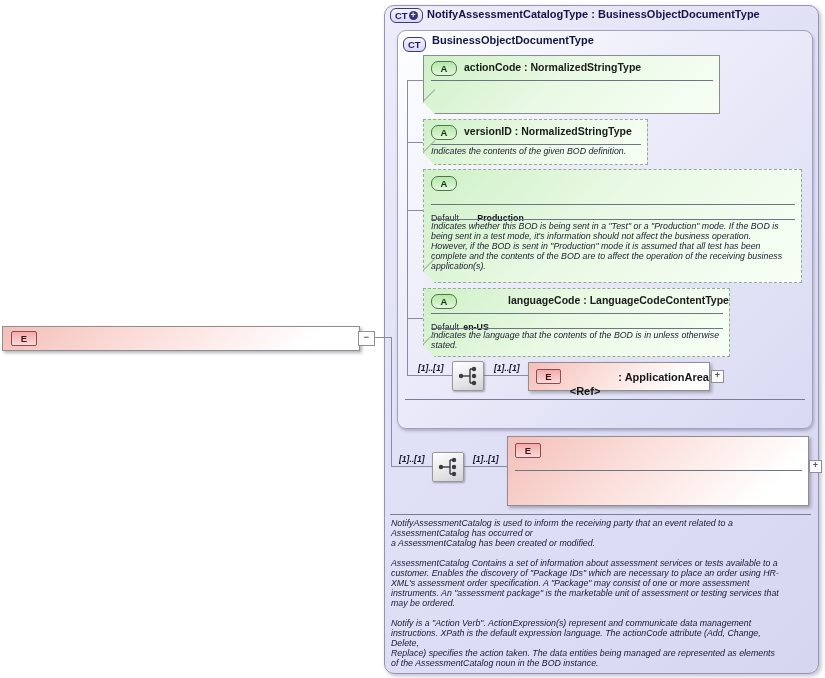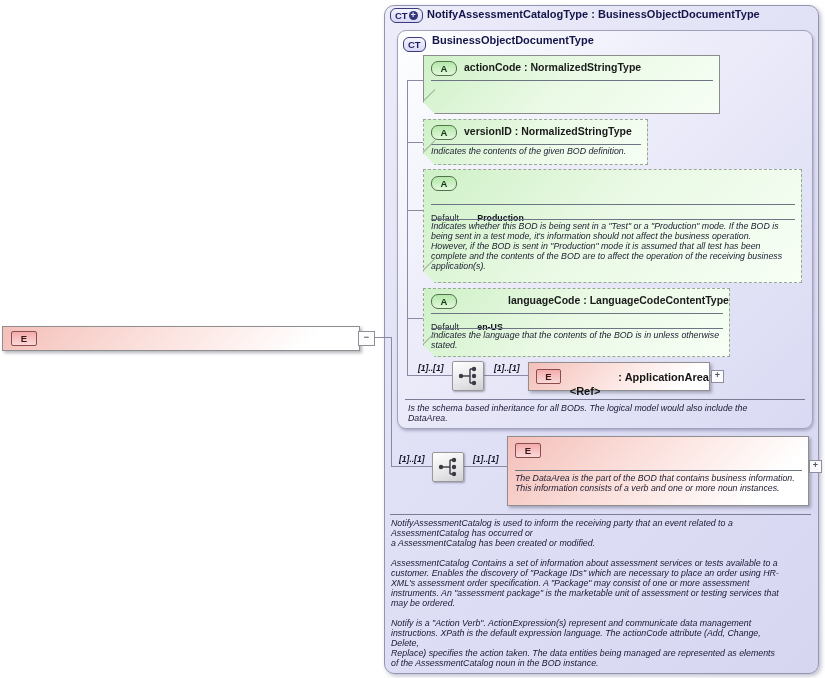--- a/index.html
+++ b/index.html
@@ -126,21 +126,21 @@
 application(s).</div>
     <i class="cut-line" style="left:-1px;bottom:11px;"></i>
   </div>
 
   <div class="abs attr-box attr-dash" style="left:423px;top:288px;width:305px;height:67px;">
     <span class="a-badge" style="position:absolute;left:7px;top:5px;">A</span>
     <span class="attr-head" style="position:absolute;left:40px;top:5px;margin-left:44px;">languageCode : LanguageCodeContentType</span>
     <div class="sep" style="position:absolute;left:7px;right:6px;top:24px;"></div>
     <div style="position:absolute;left:7px;top:27px;">
       <span class="def-label">Default</span>
-      <span class="def-value" style="margin-left:14px;">en-US</span>
+      <span class="def-value" style="margin-left:0;">en-US</span>
     </div>
     <div class="sep" style="position:absolute;left:7px;right:6px;top:39px;"></div>
     <div class="ann" style="position:absolute;left:7px;top:42px;width:290px;">Indicates the language that the contents of the BOD is in unless otherwise
 stated.</div>
     <i class="cut-line" style="left:-1px;bottom:11px;"></i>
   </div>
 
   <div class="abs card" style="left:418px;top:363px;">[1]..[1]</div>
   <div class="abs seq-icon-box" style="left:452px;top:361px;">
     <svg width="26" height="24" viewBox="0 0 26 24">
@@ -156,42 +156,38 @@
   </div>
   <div class="abs card" style="left:494px;top:363px;">[1]..[1]</div>
   <div class="abs el-box" style="left:528px;top:362px;width:180px;height:27px;display:flex;align-items:center;">
     <span class="e-badge" style="margin-left:7px;">E</span>
     <span class="el-label" style="margin-left:9px;margin-top:28px;">&lt;Ref&gt;</span>
     <span class="el-label" style="margin-left:18px;">: ApplicationArea</span>
   </div>
   <div class="abs plus-box" style="left:711px;top:370px;">+</div>
 
   <div class="abs sep" style="left:405px;top:399px;width:400px;background:#7b7b95;"></div>
-  <div class="abs doc" style="left:408px;top:403px;width:395px;">Is the schema based inheritance for all BODs. The logical model would also include the
-DataArea.</div>
 
   <div class="abs card" style="left:399px;top:454px;">[1]..[1]</div>
   <div class="abs seq-icon-box" style="left:432px;top:452px;">
     <svg width="26" height="24" viewBox="0 0 26 24">
       <circle cx="6" cy="12" r="2.2" fill="#3a3a44"></circle>
       <line x1="8" y1="12" x2="15" y2="12" stroke="#3a3a44" stroke-width="1.4"></line>
       <line x1="15" y1="5" x2="15" y2="19" stroke="#3a3a44" stroke-width="1.4"></line>
       <circle cx="19" cy="5" r="2.2" fill="#3a3a44"></circle>
       <circle cx="19" cy="12" r="2.2" fill="#3a3a44"></circle>
       <circle cx="19" cy="19" r="2.2" fill="#3a3a44"></circle>
       <line x1="15" y1="5" x2="17" y2="5" stroke="#3a3a44" stroke-width="1.4"></line>
       <line x1="15" y1="19" x2="17" y2="19" stroke="#3a3a44" stroke-width="1.4"></line>
     </svg>
   </div>
   <div class="abs card" style="left:473px;top:454px;">[1]..[1]</div>
   <div class="abs el-box" style="left:507px;top:436px;width:300px;height:68px;">
     <span class="e-badge" style="position:absolute;left:7px;top:6px;">E</span>
     <div class="sep" style="position:absolute;left:7px;right:6px;top:33px;"></div>
-    <div class="ann" style="position:absolute;left:7px;top:37px;width:288px;">The DataArea is the part of the BOD that contains business information.
-This information consists of a verb and one or more noun instances.</div>
   </div>
   <div class="abs plus-box" style="left:809px;top:460px;">+</div>
 
   <div class="abs sep" style="left:390px;top:514px;width:421px;background:#7b7b95;"></div>
   <div class="abs doc" style="left:391px;top:518px;width:422px;">NotifyAssessmentCatalog is used to inform the receiving party that an event related to a
 AssessmentCatalog has occurred or
 a AssessmentCatalog has been created or modified.
 
 AssessmentCatalog  Contains a set of information about assessment services or tests available to a
 customer. Enables the discovery of "Package IDs" which are necessary to place an order using HR-

